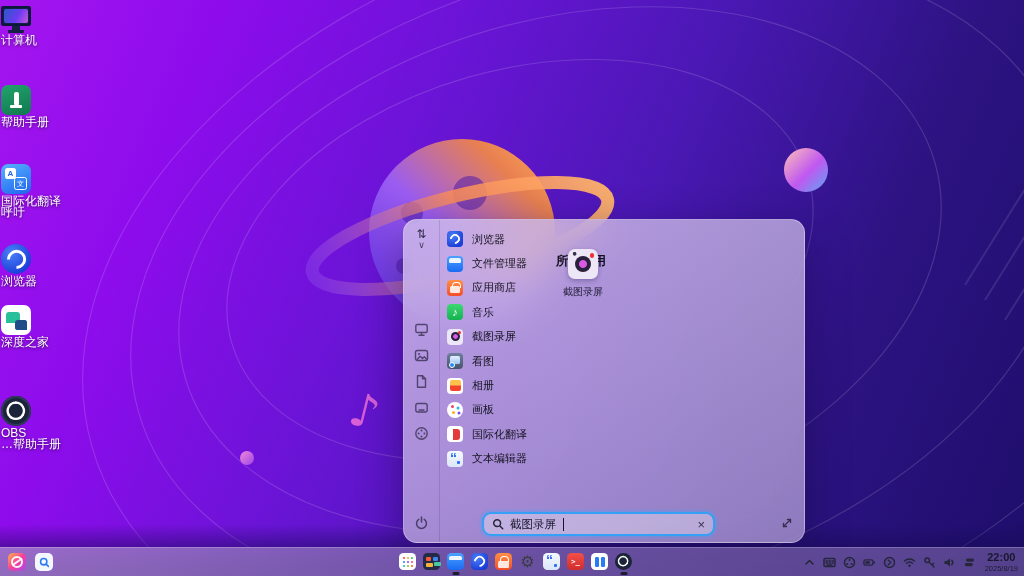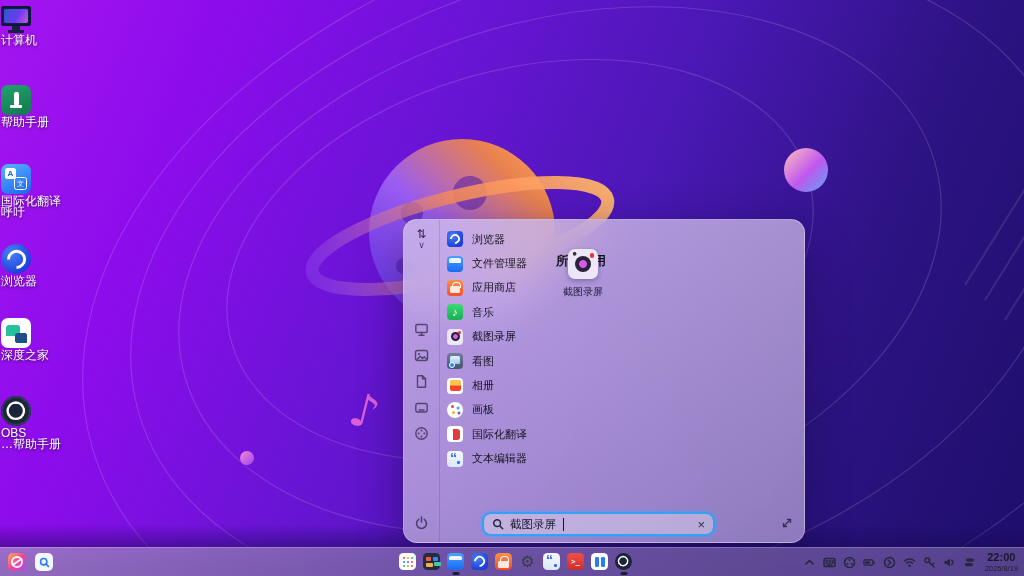--- a/index.html
+++ b/index.html
@@ -275,21 +275,21 @@
       <span class="sq1">A</span>
         <span class="sq2">文</span>
     </div>
     <div class="dlabel">国际化翻译</div>
     <div class="dlabel" style="margin-top:-4px">呼吁</div>
   </div>
   <div class="dicon" style="top:244px">
     <div class="dic swirl sw30"></div>
     <div class="dlabel">浏览器</div>
   </div>
-  <div class="dicon" style="top:318px">
+  <div class="dicon" style="top:305px">
     <div class="dic dhome"></div>
     <div class="dlabel">深度之家</div>
   </div>
   <div class="dicon" style="top:396px">
     <div class="dic obsc obs30">
       <svg viewBox="0 0 24 24">
           <g stroke="#fff" stroke-width="2.6" fill="none" stroke-linecap="round">
         <path d="M12 3a9 9 0 0 1 7.8 13.5"></path>
         <path d="M12 3a9 9 0 0 1 7.8 13.5" transform="rotate(120 12 12)"></path>
         <path d="M12 3a9 9 0 0 1 7.8 13.5" transform="rotate(240 12 12)"></path>

